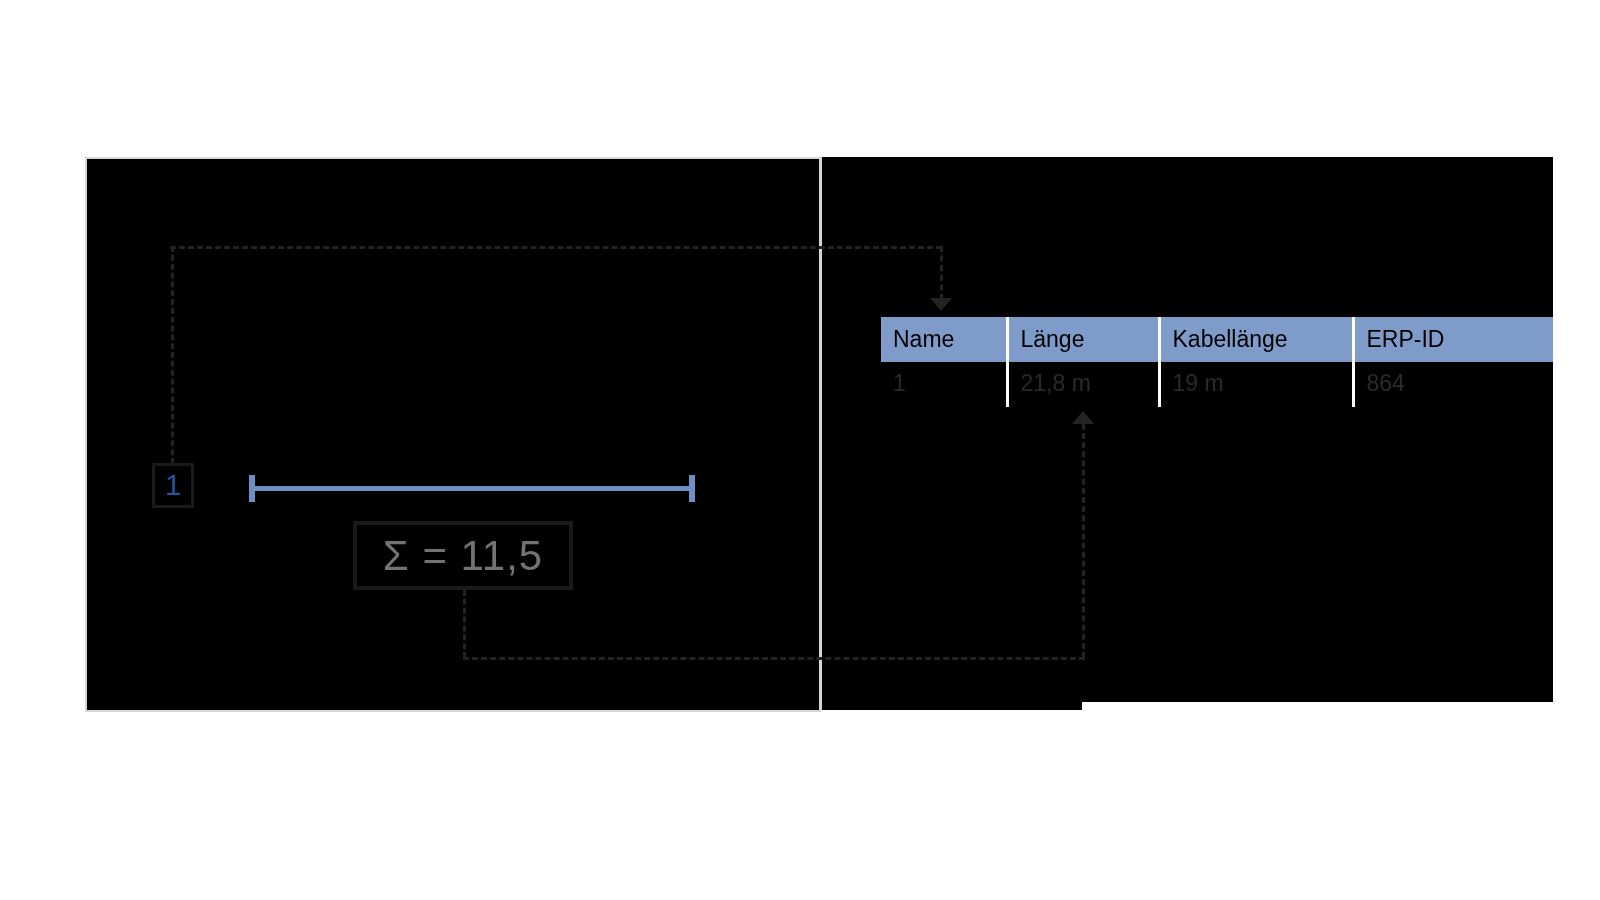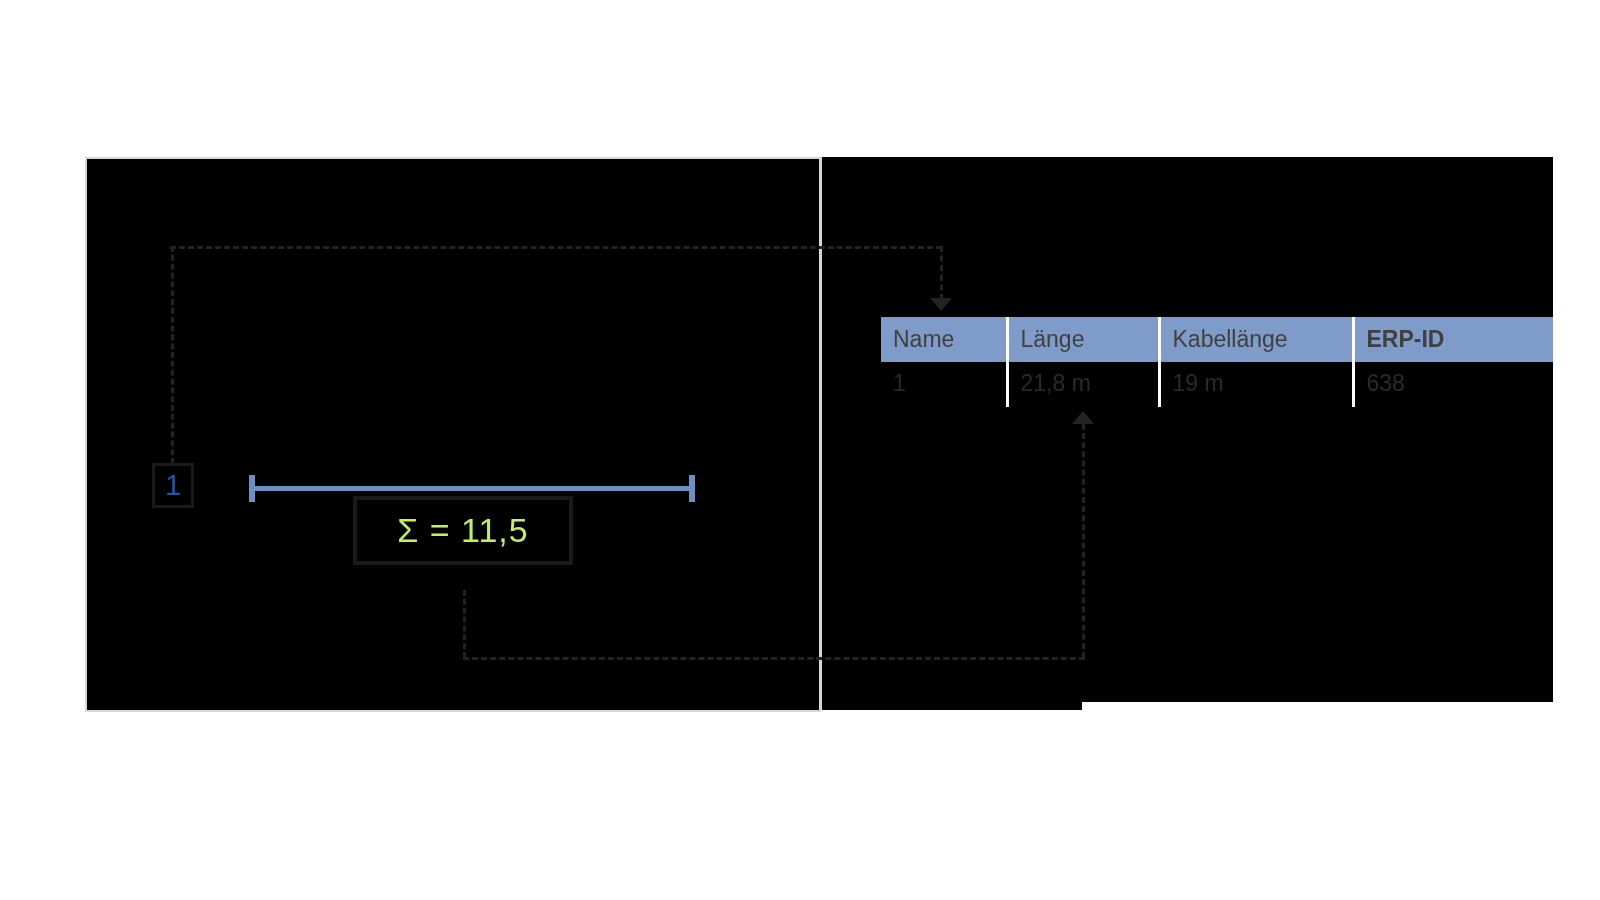--- a/index.html
+++ b/index.html
@@ -117,58 +117,58 @@
     height: 27px;
     background: #6e8fc4;
   }
   .dim-tick.left  { left: 249px; }
   .dim-tick.right { left: 689px; }
 
   
   .sum-box {
     position: absolute;
     left: 353px;
-    top: 496px;
+    top: 521px;
     width: 220px;
     height: 69px;
     border: 4px solid #1a1a1a;
     background: #000000;
     box-sizing: border-box;
     display: flex;
     align-items: center;
     justify-content: center;
-    color: #bef264;
-    font-size: 34px;
+    color: #737373;
+    font-size: 42px;
     letter-spacing: 1px;
     white-space: nowrap;
   }
 
   
   .data-table {
     position: absolute;
     left: 881px;
     top: 317px;
     width: 672px;
     border-collapse: collapse;
     table-layout: fixed;
   }
   .data-table th {
     background: #7e9bc9;
-    color: #404040;
+    color: #000000;
     font-weight: normal;
     font-size: 23px;
     text-align: left;
     padding: 9px 0 9px 12px;
     border-right: 3px solid #ffffff;
     height: 26px;
     box-sizing: content-box;
     overflow: hidden;
     white-space: nowrap;
   }
-  .data-table th:last-child { border-right: none; font-weight: bold; }
+  .data-table th:last-child { border-right: none; }
   .data-table td {
     background: #000000;
     color: #2a2a2a;
     font-size: 23px;
     text-align: left;
     padding: 8px 0 10px 12px;
     border-right: 3px solid #ffffff;
     white-space: nowrap;
     overflow: hidden;
   }
@@ -225,18 +225,18 @@
         <th>Länge</th>
         <th>Kabellänge</th>
         <th>ERP-ID</th>
       </tr>
     </thead>
     <tbody>
       <tr>
         <td>1</td>
         <td>21,8 m</td>
         <td>19 m</td>
-        <td>638</td>
+        <td>864</td>
       </tr>
     </tbody>
   </table>
 
 </div>
 
 </body></html>

